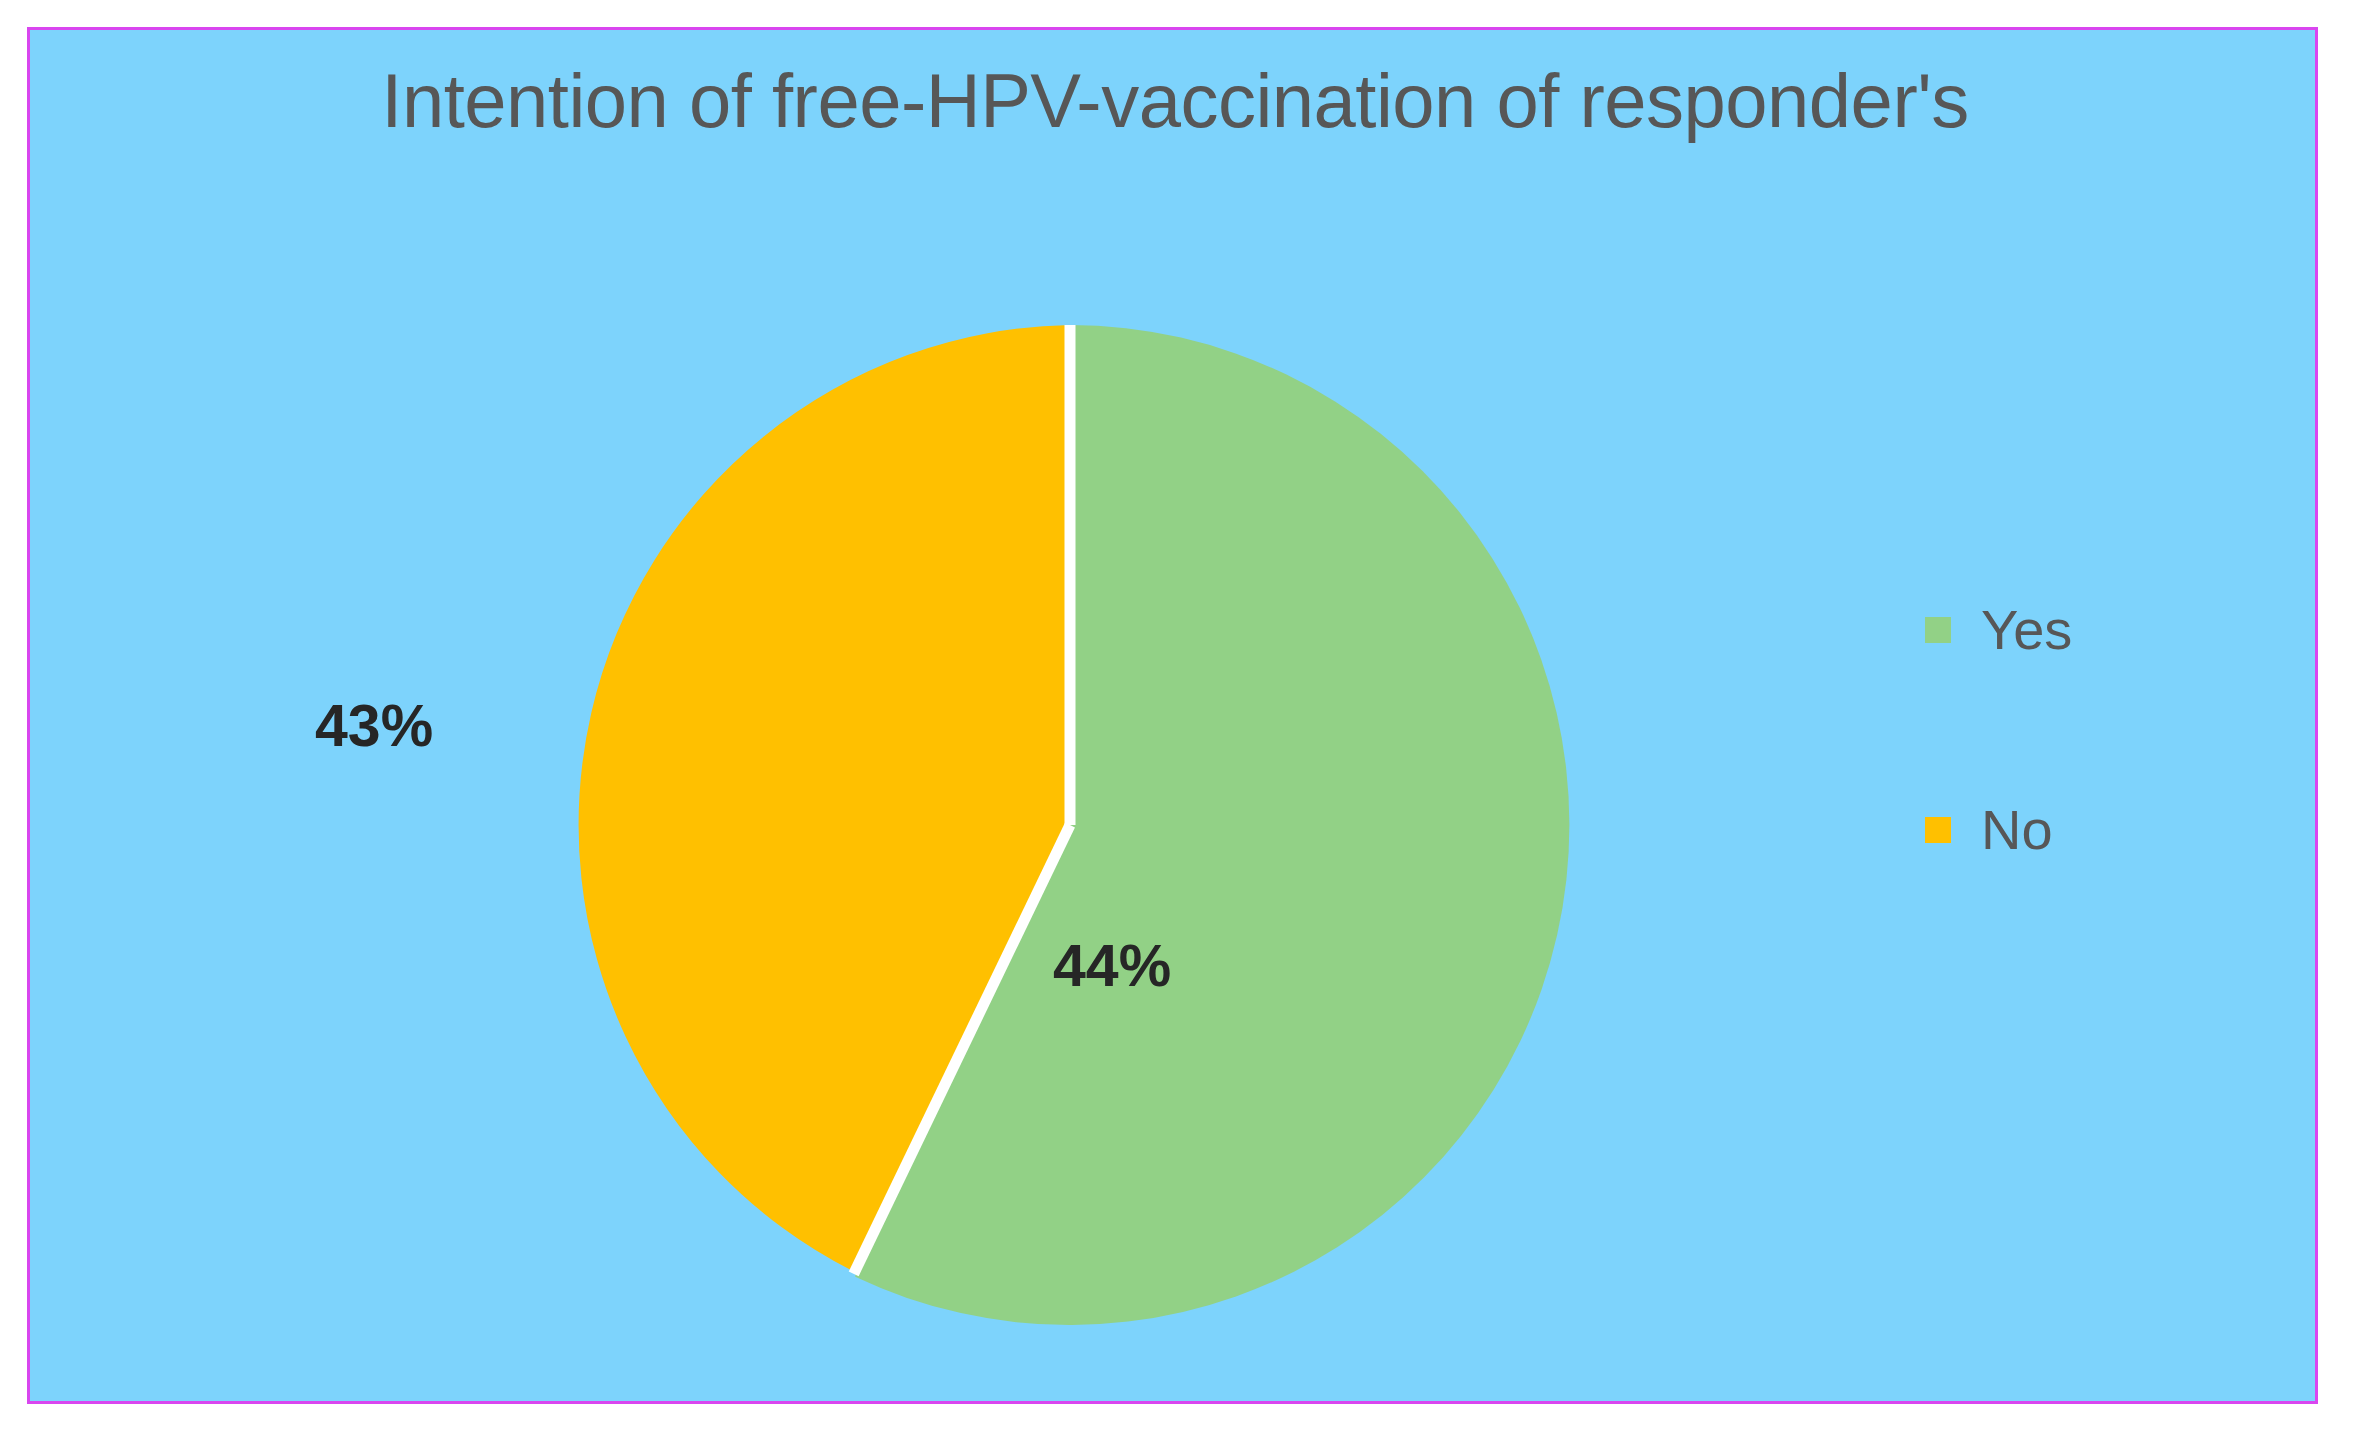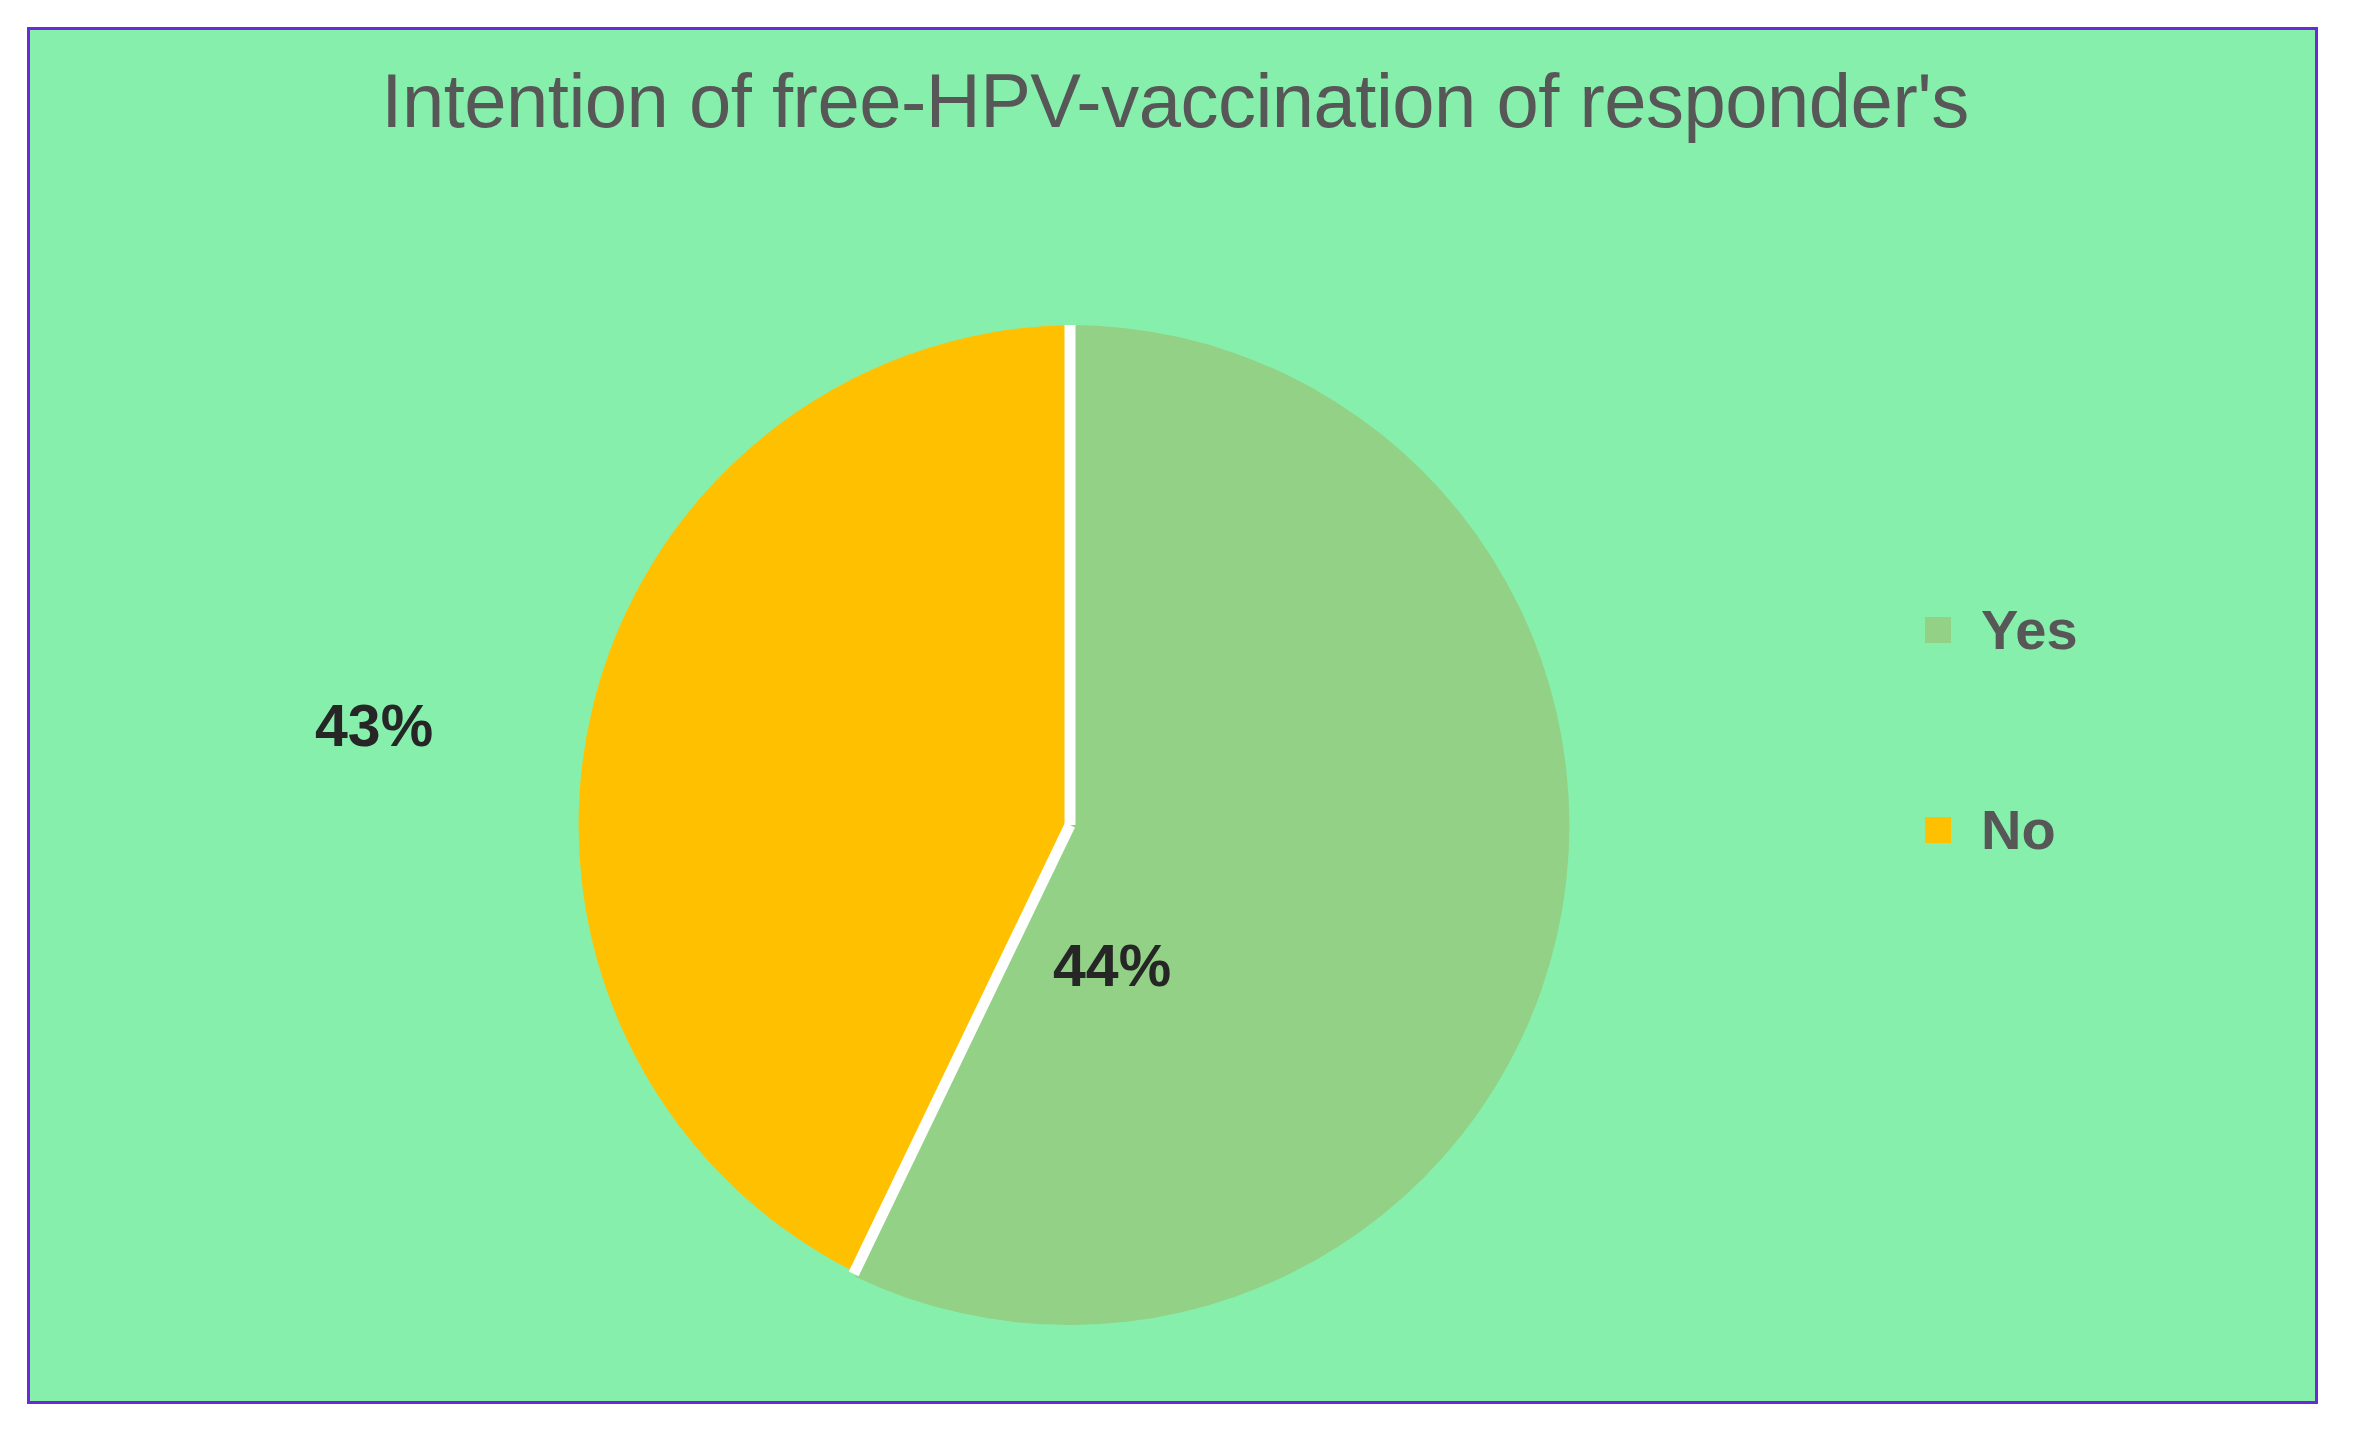--- a/index.html
+++ b/index.html
@@ -13,22 +13,22 @@
     font-family: "Liberation Sans", sans-serif;
     overflow: hidden;
   }
 
   #chart-frame {
     position: absolute;
     left: 27px;
     top: 27px;
     width: 2291px;
     height: 1377px;
-    background: #86efac;
-    border: 3px solid #6d28d9;
+    background: #7dd3fc;
+    border: 3px solid #d946ef;
     box-sizing: border-box;
   }
 
   #chart-title {
     position: absolute;
     left: 120px;
     top: 28px;
     width: 2050px;
     text-align: center;
     color: #575757;
@@ -84,21 +84,21 @@
   }
   .legend-swatch {
     width: 26px;
     height: 26px;
     flex: 0 0 auto;
     margin-right: 30px;
   }
   .legend-label {
     color: #575757;
     font-size: 56px;
-    font-weight: 700;
+    font-weight: 400;
     font-family: "Liberation Sans", sans-serif;
     line-height: 1;
   }
 </style>
 </head>
 <body>
 
 <div id="chart-frame">
 
   <div id="chart-title">

